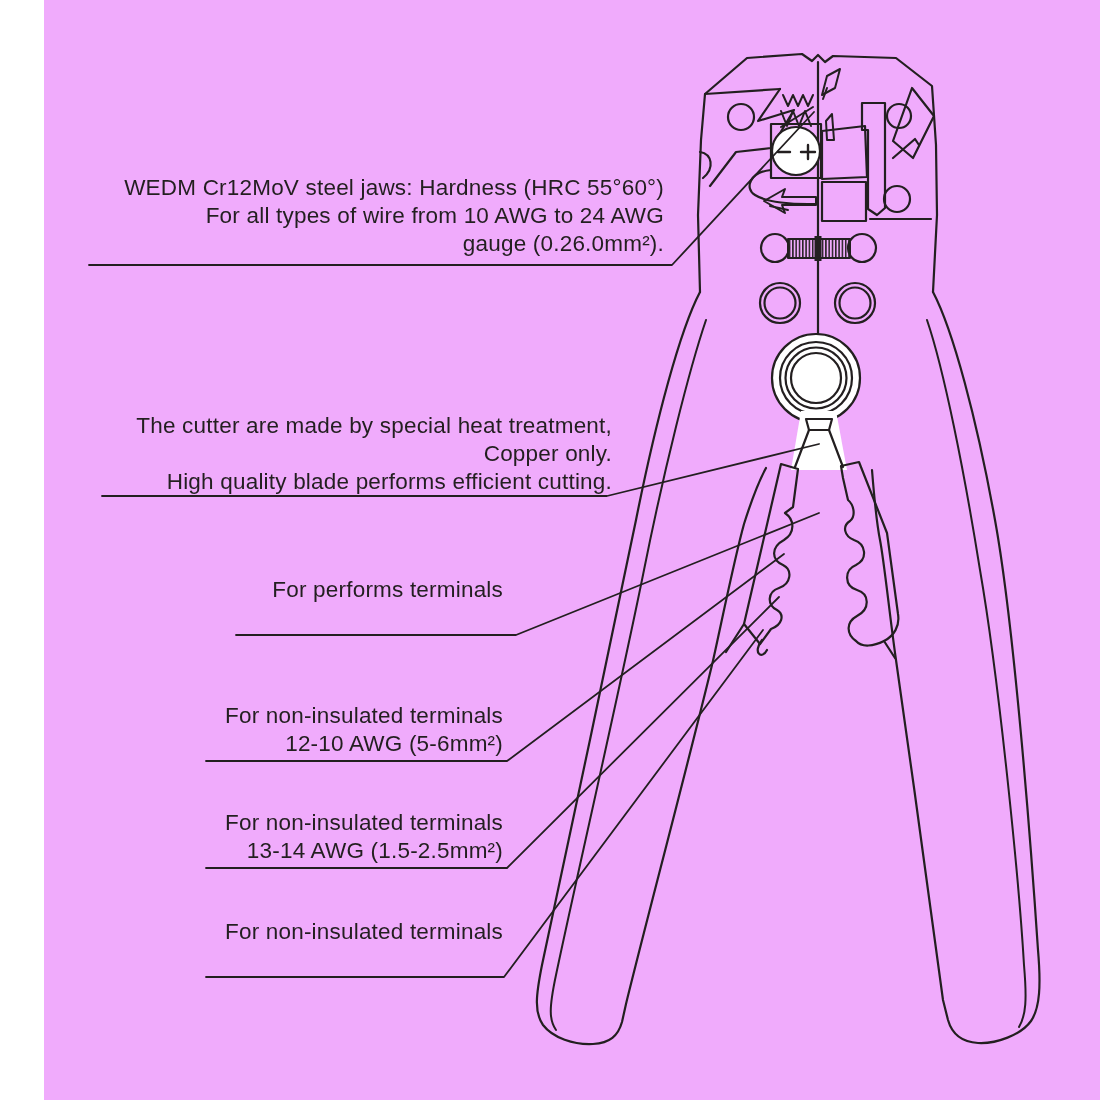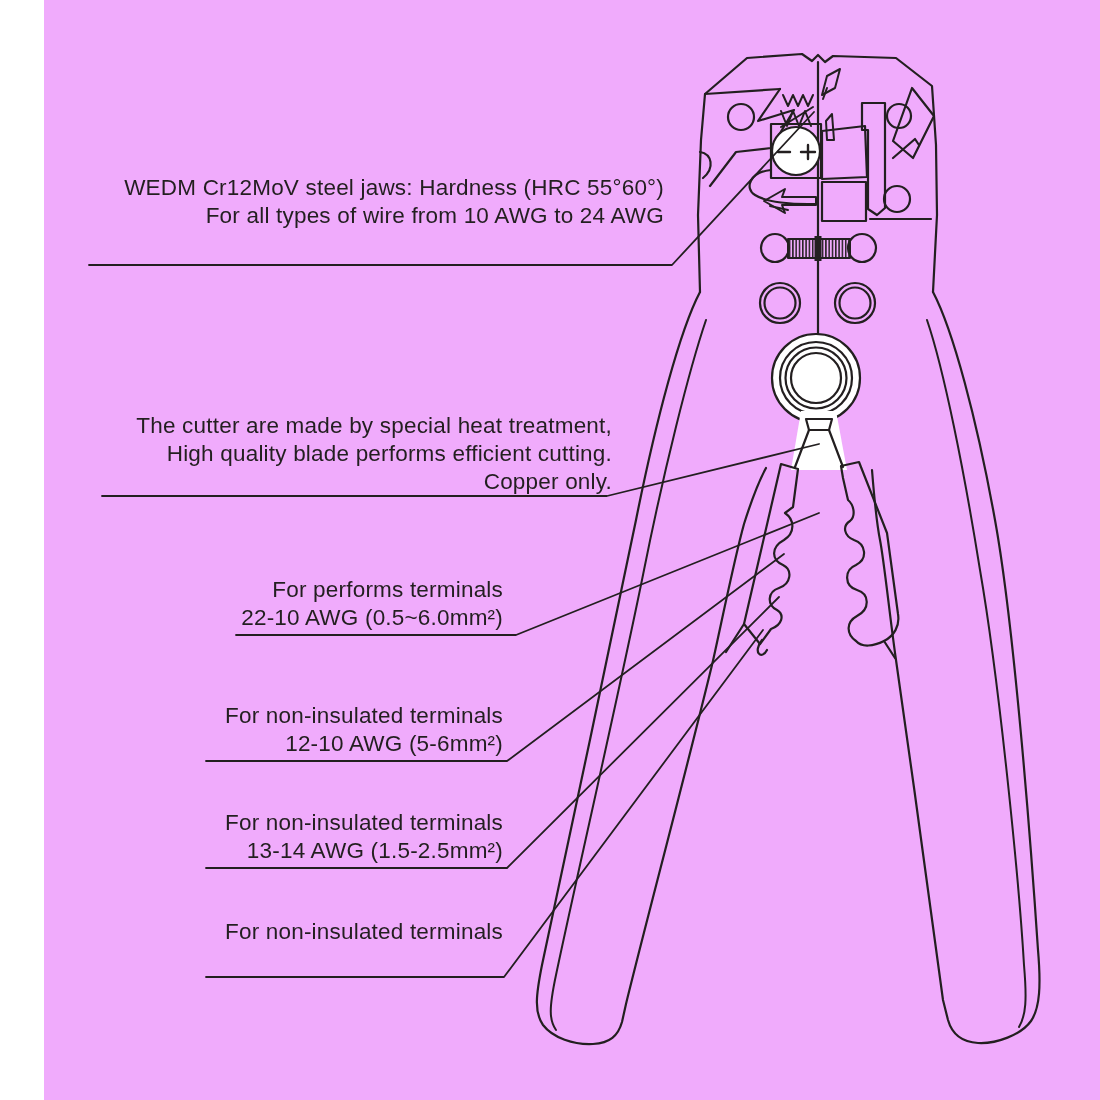--- a/index.html
+++ b/index.html
@@ -172,31 +172,31 @@
       <path d="M 192,635 L 472,635 L 775,513"></path>
       <path d="M 162,761 L 463,761 L 740,554"></path>
       <path d="M 162,868 L 463,868 L 735,597"></path>
       <path d="M 162,977 L 460,977 L 719,630"></path>
     </g>
   </svg>
 
   <div class="ann" style="right:480px;top:174px">
     <div>WEDM Cr12MoV steel jaws: Hardness (HRC 55°60°)</div>
     <div>For all types of wire from 10 AWG to 24 AWG</div>
+    <div>gauge (0.26.0mm²).</div>
   </div>
 
   <div class="ann" style="right:532px;top:412px">
     <div>The cutter are made by special heat treatment,</div>
+    <div>Copper only.</div>
     <div>High quality blade performs efficient cutting.</div>
-    <div>Copper only.</div>
   </div>
 
   <div class="ann" style="right:641px;top:576px">
     <div>For performs terminals</div>
-    <div>22-10 AWG (0.5~6.0mm²)</div>
   </div>
 
   <div class="ann" style="right:641px;top:702px">
     <div>For non-insulated terminals</div>
     <div>12-10 AWG (5-6mm²)</div>
   </div>
 
   <div class="ann" style="right:641px;top:809px">
     <div>For non-insulated terminals</div>
     <div>13-14 AWG (1.5-2.5mm²)</div>

